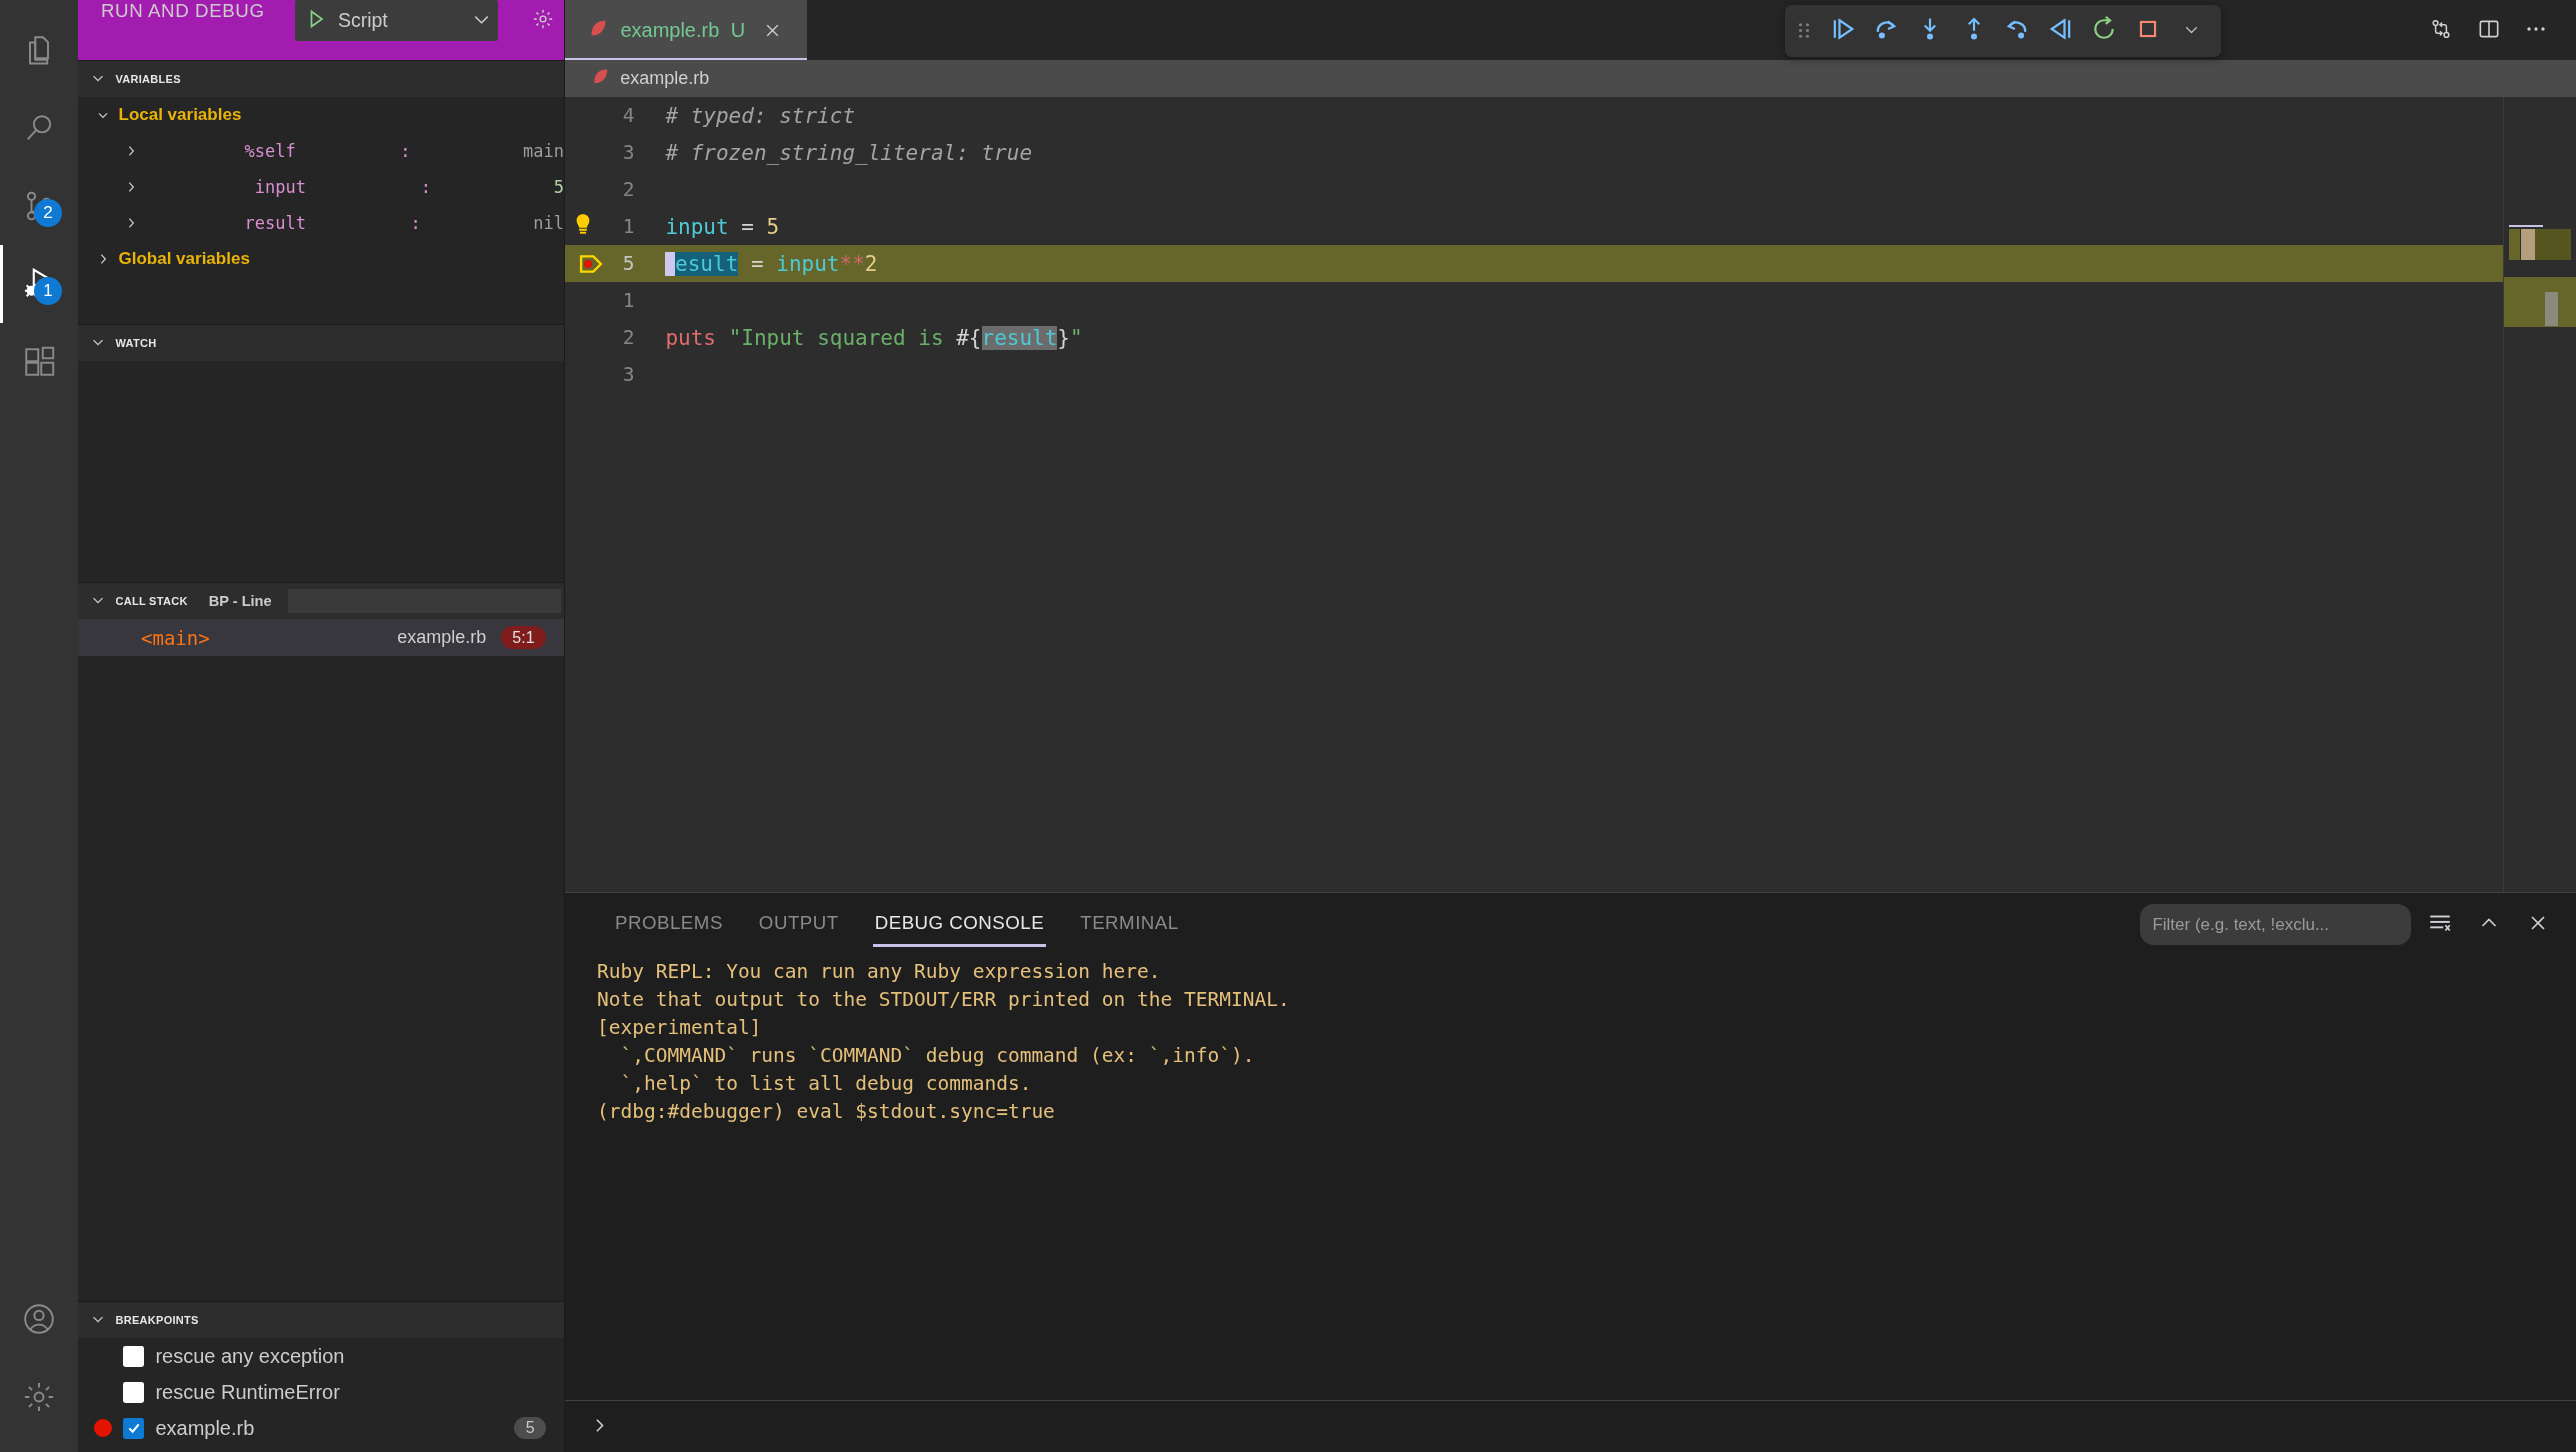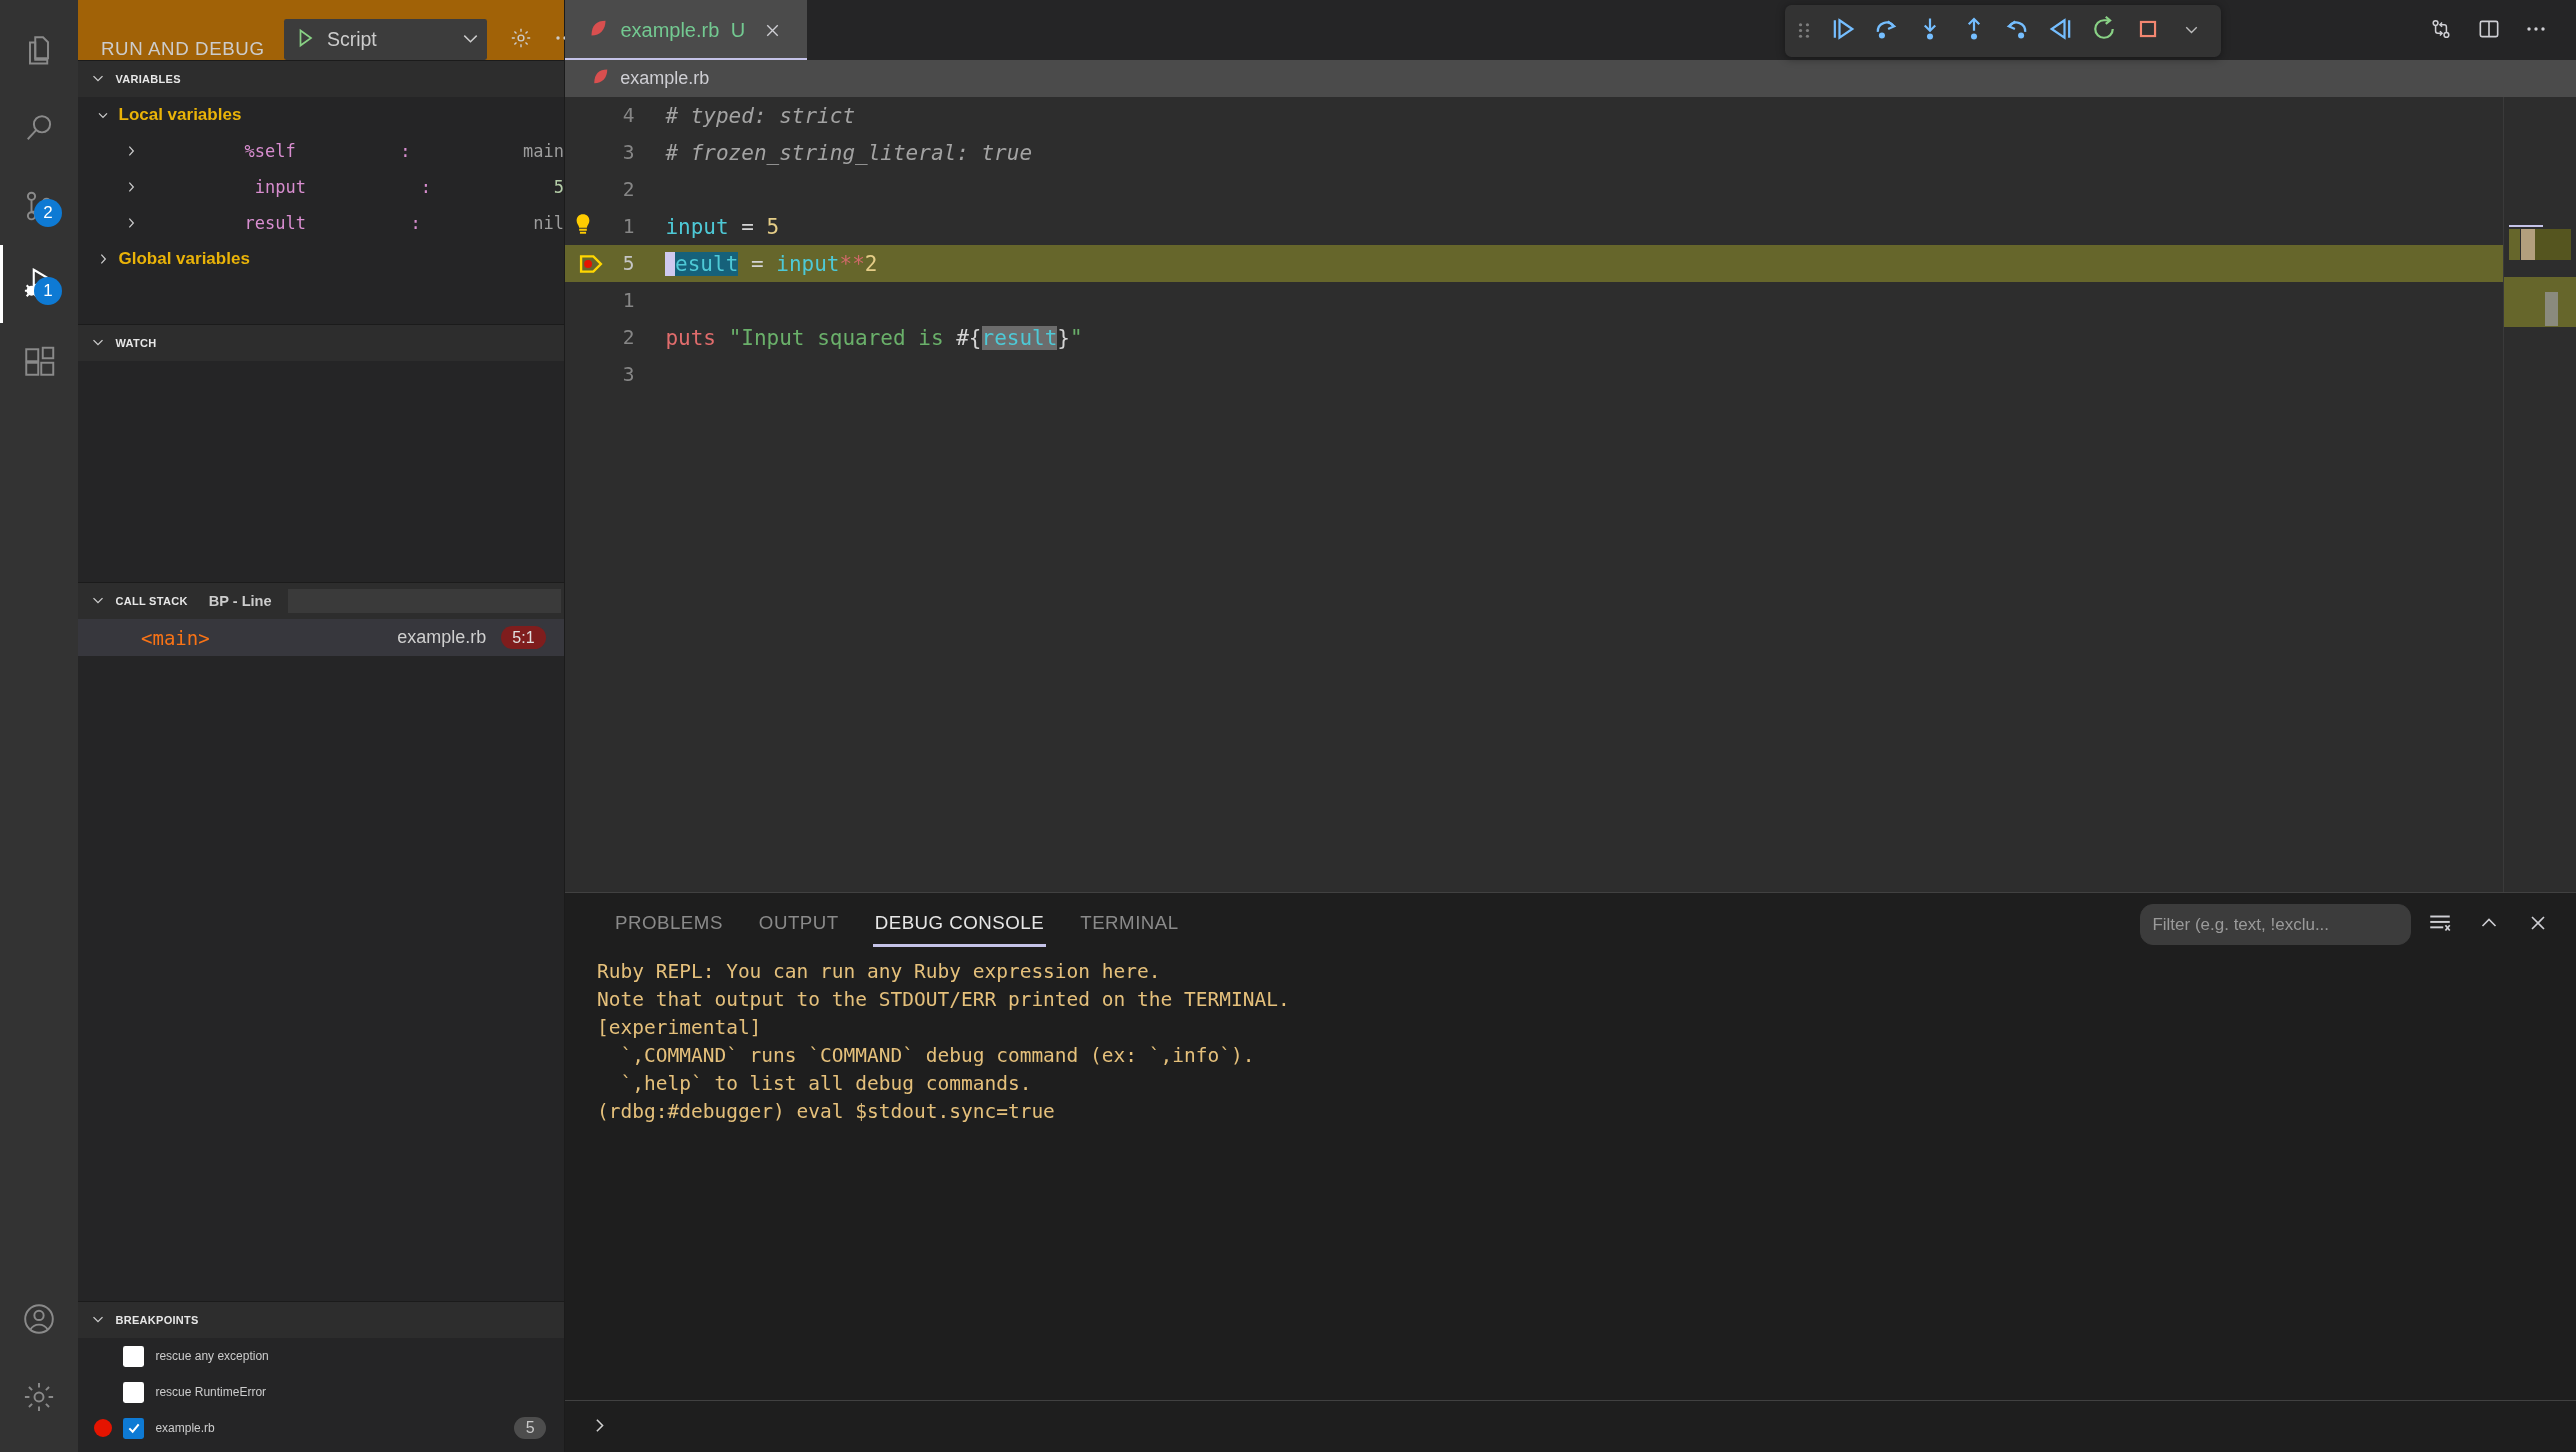--- a/index.html
+++ b/index.html
@@ -36,22 +36,22 @@
     font-family: "Liberation Sans", sans-serif; padding: 0 4px;
   }
 
   
   .sidebar {
     width: 487px; flex: 0 0 487px; background: #252526;
     display: flex; flex-direction: column; position: relative;
     border-right: 0.8px solid #1b1b1b;
   }
   .sb-title {
-    height: 60px; display: flex; align-items: flex-end;
-    padding: 0 0 0 23px; background: #a16207; gap: 1px;
+    height: 60px; display: flex; align-items: flex-start;
+    padding: 0 0 0 23px; background: #a21caf; gap: 12px;
   }
   .sb-title-text {
     color: #cccccc; font-size: 18.7px; letter-spacing: 0.6px; font-weight: 400;
     white-space: nowrap;
   }
   .launch-select {
     margin-left: 18px; height: 41px; background: #3c3c3c;
     border-radius: 2.4px; display: flex; align-items: center;
     padding: 0 4.9px 0 9.7px; gap: 9.7px; min-width: 203px; cursor: pointer;
   }
@@ -113,21 +113,21 @@
   }
   .bp-dot {
     position: absolute; left: 16px; width: 18px; height: 18px; border-radius: 50%;
     background: #e51400;
   }
   .cbox {
     width: 21px; height: 21px; border-radius: 2.4px; background: #ffffff;
     flex: 0 0 21px; display: flex; align-items: center; justify-content: center;
   }
   .cbox.checked { background: #0e7ad4; }
-  .bp-label { font-size: 12px; color: #cccccc; }
+  .bp-label { font-size: 20px; color: #cccccc; }
   .bp-line {
     margin-left: auto; background: #4d4d4d; color: #c8c8c8;
     border-radius: 13px; padding: 1.6px 11.4px; font-size: 16px; min-width: 28px; text-align: center;
   }
 
   .spacer-fill { flex: 1; background: #252526; }
 
   
   .main { flex: 1; display: flex; flex-direction: column; min-width: 0; position: relative; }
 

